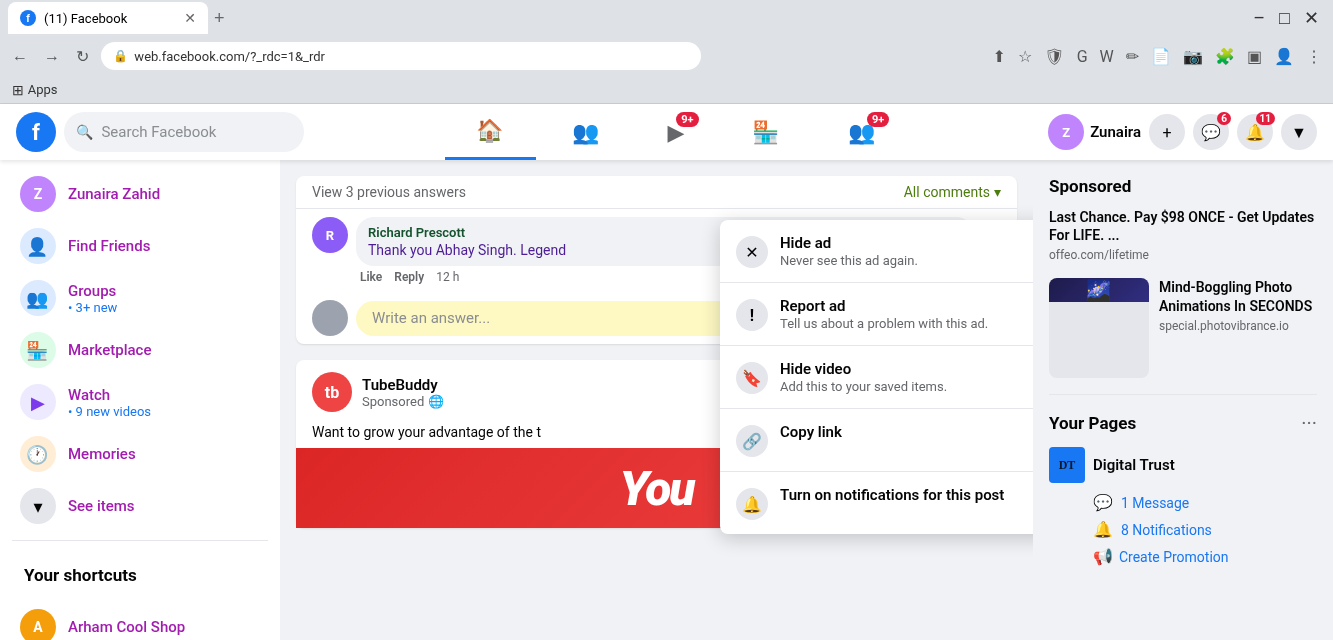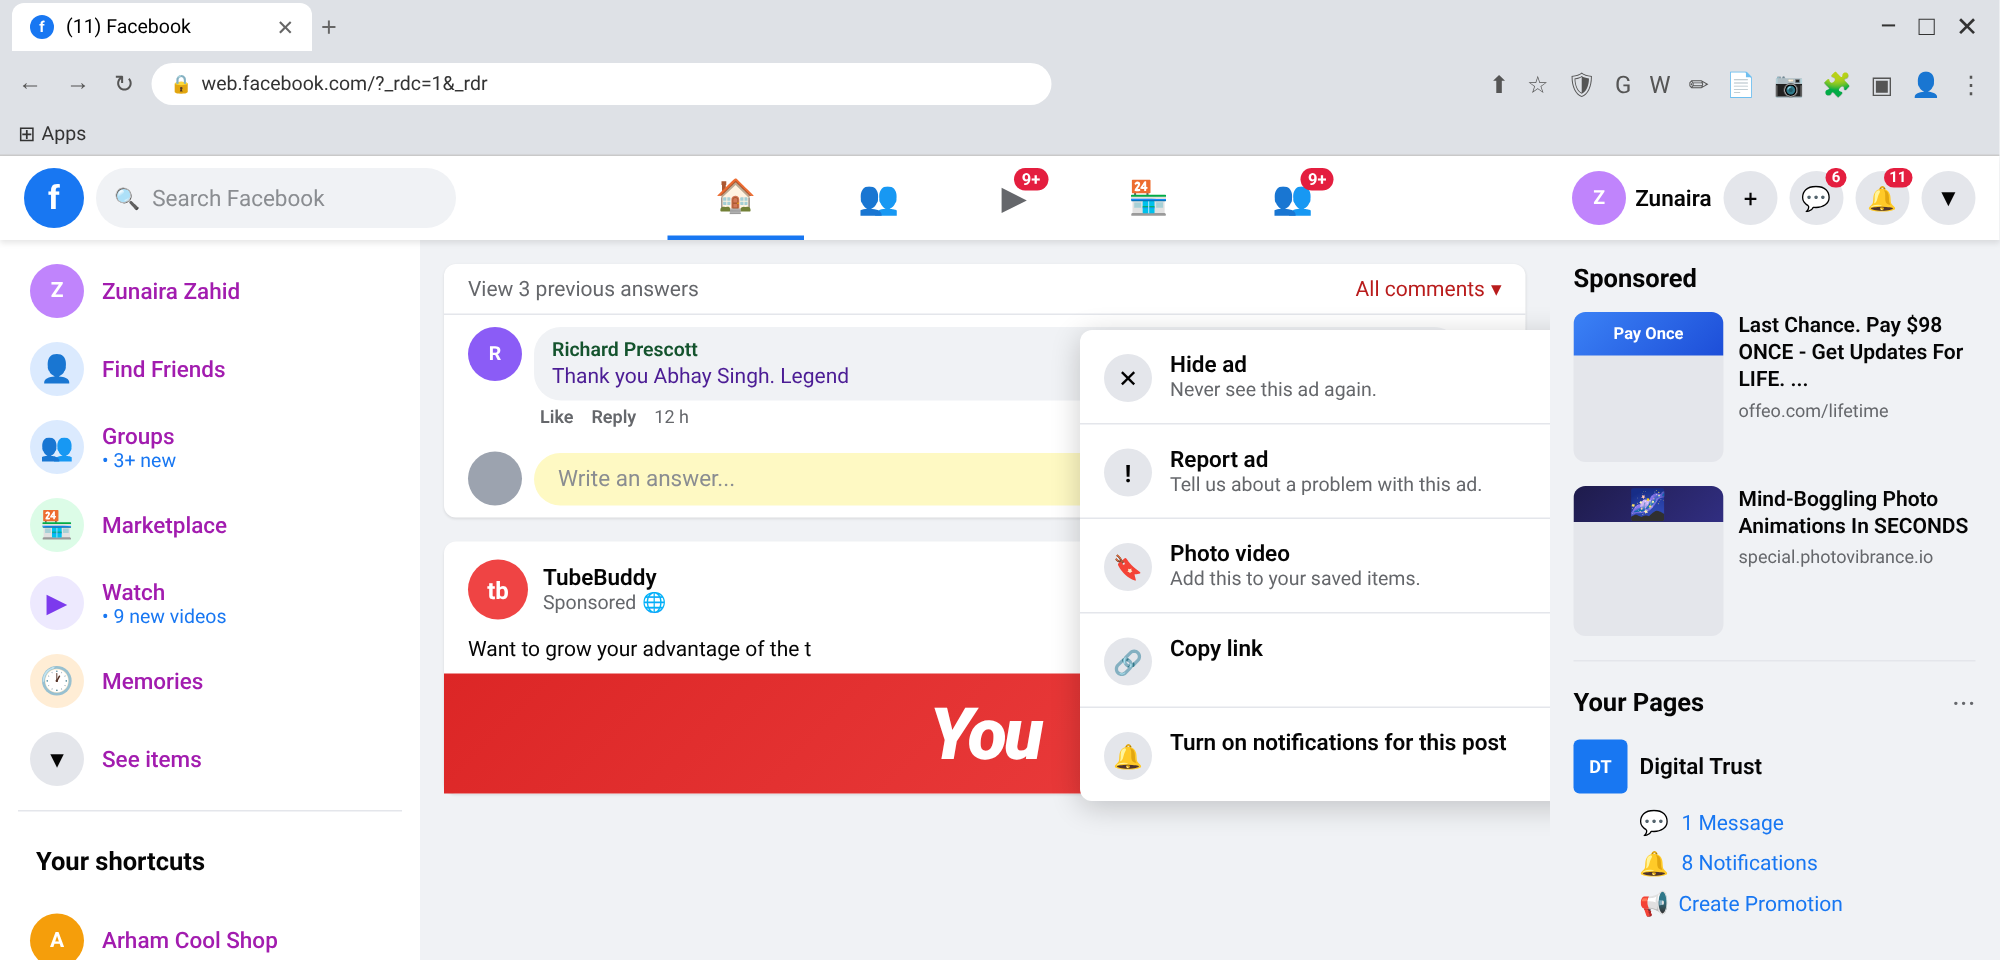--- a/index.html
+++ b/index.html
@@ -155,21 +155,21 @@
 
     
     .prev-answers { 
       display: flex; 
       justify-content: space-between; 
       align-items: center; 
       padding: 8px 16px;
       border-bottom: 1px solid #e4e6eb;
     }
     .prev-answers-link { font-size: 14px; color: #65676b; cursor: pointer; }
-    .all-comments-btn { display: flex; align-items: center; gap: 4px; font-size: 14px; color: #b91c1c; cursor: pointer; }
+    .all-comments-btn { display: flex; align-items: center; gap: 4px; font-size: 14px; color: #4d7c0f; cursor: pointer; }
 
     
     .comment-container { padding: 8px 16px; display: flex; gap: 8px; align-items: flex-start; }
     .comment-avatar { width: 36px; height: 36px; border-radius: 50%; background: #8b5cf6; flex-shrink: 0; display: flex; align-items: center; justify-content: center; color: white; font-size: 13px; font-weight: bold; }
     .comment-bubble { background: #f0f2f5; border-radius: 18px; padding: 8px 12px; flex: 1; }
     .comment-author { font-size: 13px; font-weight: 600; color: #14532d; }
     .comment-text { font-size: 14px; color: #4c1d95; margin-top: 2px; }
     .comment-actions { display: flex; gap: 12px; margin-top: 4px; padding-left: 4px; }
     .comment-action { font-size: 12px; color: #65676b; cursor: pointer; font-weight: 600; }
     .comment-time { font-size: 12px; color: #65676b; }
@@ -228,21 +228,21 @@
     .ad-thumb { width: 100px; height: 100px; border-radius: 8px; background: #e4e6eb; flex-shrink: 0; overflow: hidden; }
     .ad-info { flex: 1; }
     .ad-title { font-size: 14px; font-weight: 600; color: #050505; line-height: 1.3; }
     .ad-url { font-size: 12px; color: #65676b; margin-top: 4px; }
     .section-divider { height: 1px; background: #e4e6eb; margin: 16px 0; }
     .your-pages-header { display: flex; justify-content: space-between; align-items: center; margin-bottom: 12px; }
     .your-pages-title { font-size: 17px; font-weight: 700; color: #050505; }
     .your-pages-more { color: #65676b; font-size: 20px; cursor: pointer; }
     .page-item { margin-bottom: 8px; }
     .page-name { font-size: 15px; font-weight: 600; color: #050505; margin-bottom: 6px; display: flex; align-items: center; gap: 8px; }
-    .page-avatar { width: 36px; height: 36px; border-radius: 4px; background: #1877f2; display: flex; align-items: center; justify-content: center; color: #ffffff; font-size: 12px; font-weight: bold; }
+    .page-avatar { width: 36px; height: 36px; border-radius: 4px; background: #1877f2; display: flex; align-items: center; justify-content: center; color: #0f172a; font-size: 12px; font-weight: bold; font-family: Liberation Serif, serif; }
     .page-action { display: flex; align-items: center; gap: 8px; padding: 4px 0; font-size: 14px; color: #1877f2; cursor: pointer; }
     .page-action-icon { font-size: 16px; }
     .create-promo-btn { font-size: 14px; color: #1877f2; cursor: pointer; display: flex; align-items: center; gap: 6px; }
 
     
     ::-webkit-scrollbar { width: 6px; }
     ::-webkit-scrollbar-track { background: transparent; }
     ::-webkit-scrollbar-thumb { background: #c4c4c4; border-radius: 3px; }
 
     .fb-nav-item .nav-icon { font-size: 22px; }
@@ -486,21 +486,21 @@
           <div class="menu-icon" style="background:#e4e6eb; font-weight:bold;">!</div>
           <div class="menu-text">
             <div class="menu-title">Report ad</div>
             <div class="menu-subtitle">Tell us about a problem with this ad.</div>
           </div>
         </div>
         <div class="menu-divider"></div>
         <div class="menu-item">
           <div class="menu-icon" style="background:#e4e6eb;">🔖</div>
           <div class="menu-text">
-            <div class="menu-title">Photo video</div>
+            <div class="menu-title">Hide video</div>
             <div class="menu-subtitle">Add this to your saved items.</div>
           </div>
         </div>
         <div class="menu-divider"></div>
         <div class="menu-item">
           <div class="menu-icon" style="background:#e4e6eb;">🔗</div>
           <div class="menu-text">
             <div class="menu-title">Copy link</div>
           </div>
         </div>
@@ -512,25 +512,20 @@
           </div>
         </div>
       </div>
 
     </div>
 
     <div class="fb-right-sidebar">
       <div class="sponsored-title">Sponsored</div>
 
       <div class="ad-item">
-        <div class="ad-thumb">
-          <div class="ad-thumb-1">
-            <span>Pay Once</span>
-          </div>
-        </div>
         <div class="ad-info">
           <div class="ad-title">Last Chance. Pay $98 ONCE - Get Updates For LIFE. ...</div>
           <div class="ad-url">offeo.com/lifetime</div>
         </div>
       </div>
 
       <div class="ad-item">
         <div class="ad-thumb">
           <div class="ad-thumb-2">
             <span>🌌</span>

